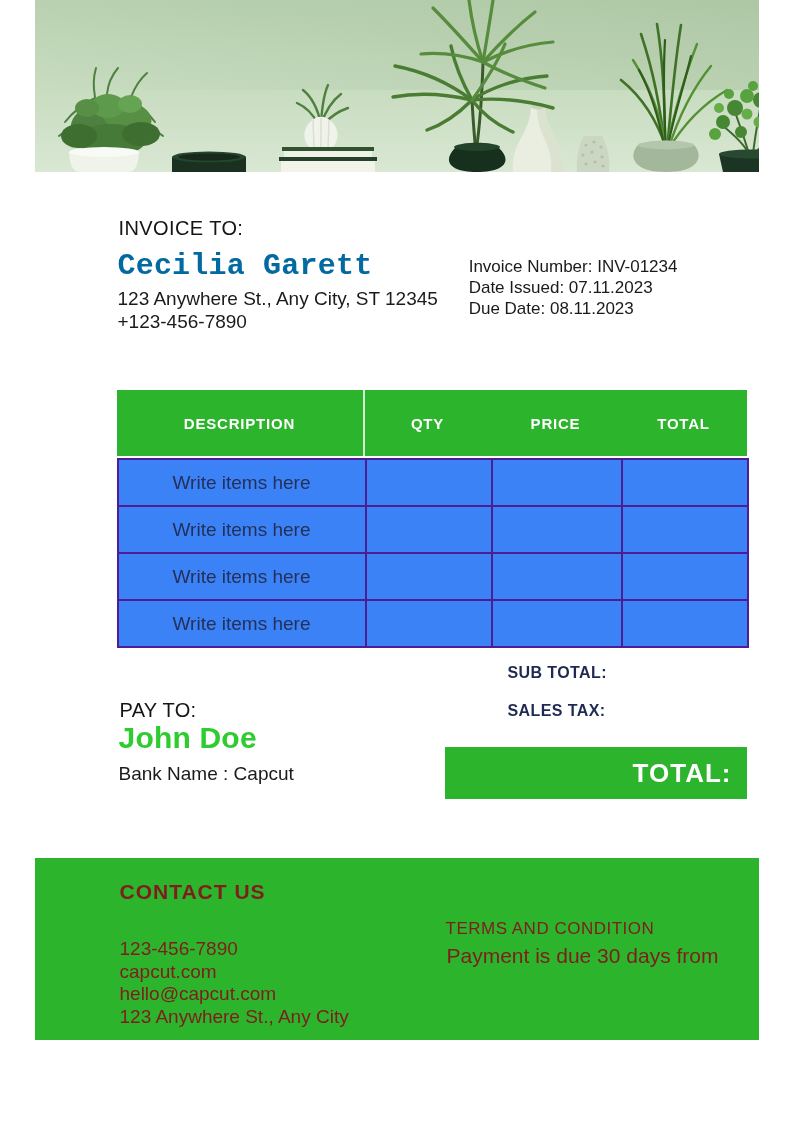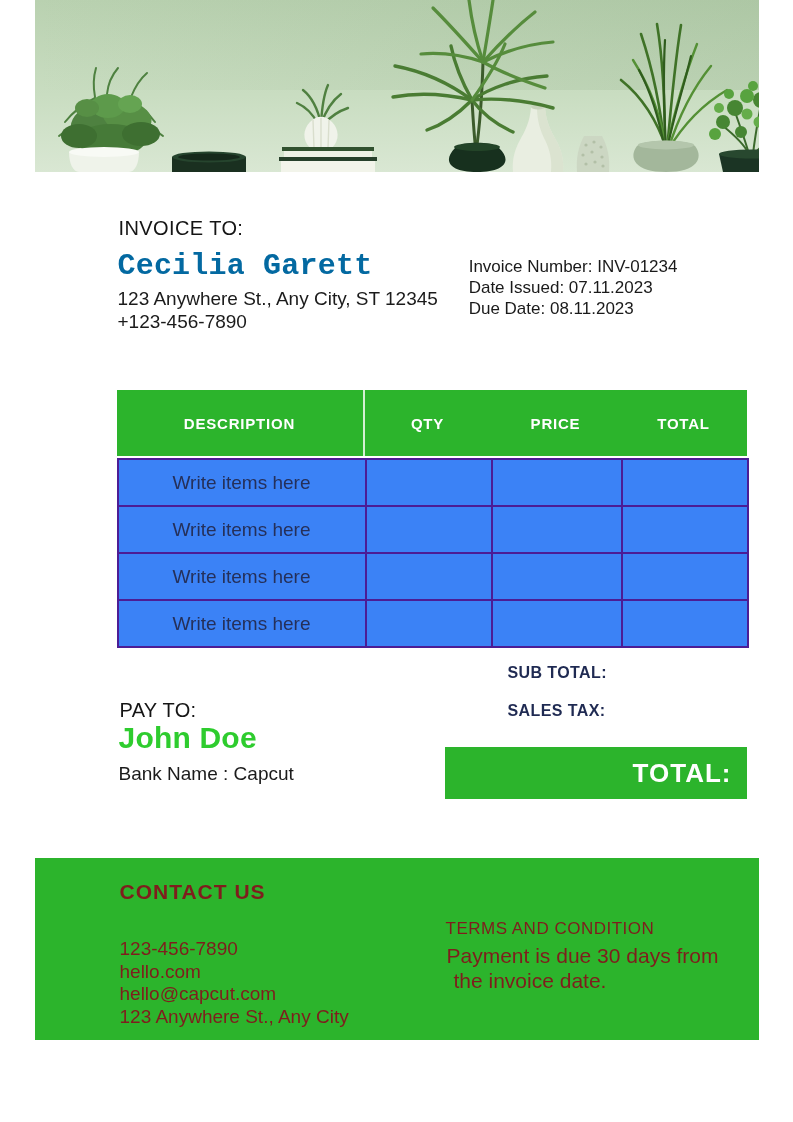--- a/index.html
+++ b/index.html
@@ -295,24 +295,23 @@
   </div>
 
   <div class="pay-to-label">PAY TO:</div>
   <div class="payee-name">John Doe</div>
   <div class="bank-name">Bank Name : Capcut</div>
 
   <div class="footer">
     <div class="contact-title">CONTACT US</div>
     <div class="contact-lines">
       <div>123-456-7890</div>
-      <div>hello.com</div>
+      <div>capcut.com</div>
       <div>hello@capcut.com</div>
       <div>123 Anywhere St., Any City</div>
     </div>
     <div class="terms-title">TERMS AND CONDITION</div>
     <div class="terms-body">
       <div>Payment is due 30 days from</div>
-      <div class="terms-line2">the invoice date.</div>
     </div>
   </div>
 
 </div>
 
 </body></html>

